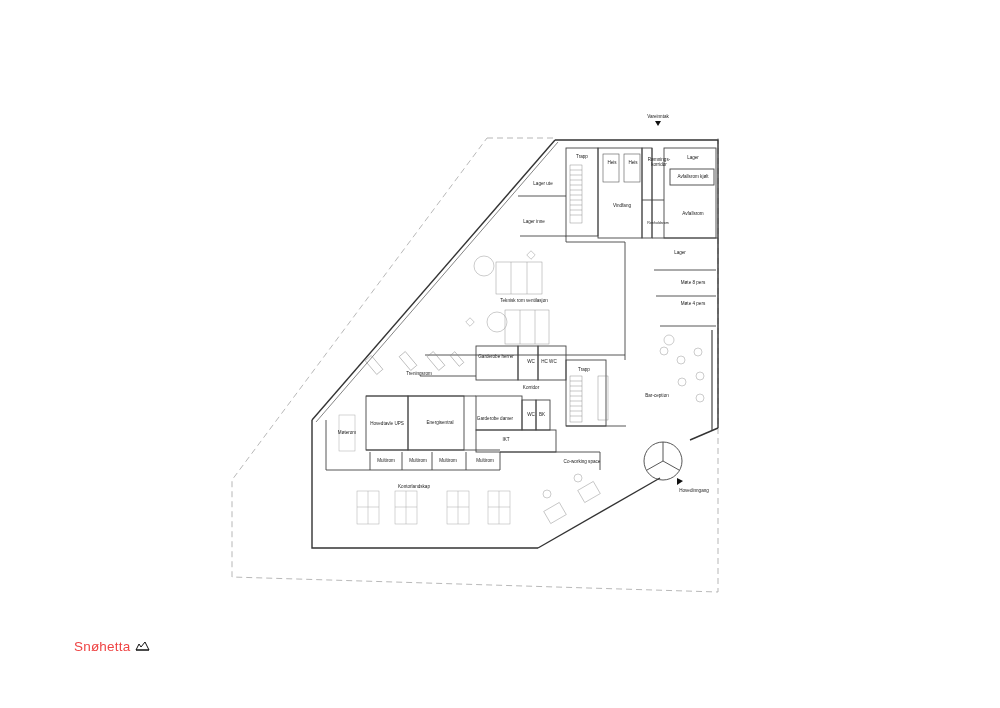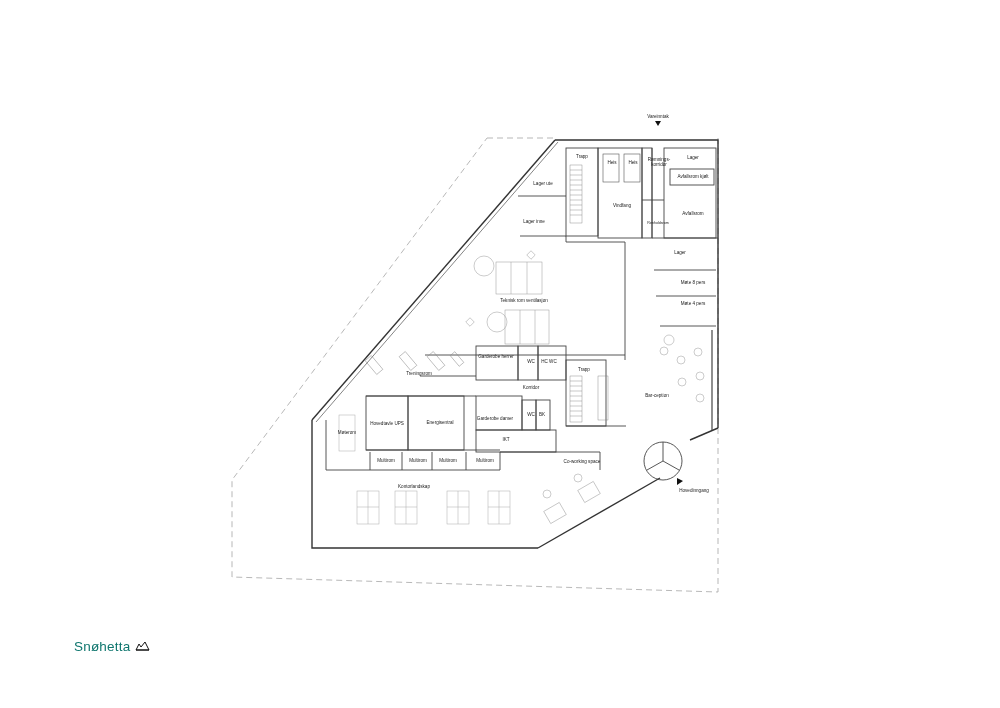--- a/index.html
+++ b/index.html
@@ -1,19 +1,19 @@
 <!DOCTYPE html>
 <html><head>
 <meta charset="utf-8">
 <style>
   html,body{margin:0;padding:0;background:#ffffff;}
   body{width:1000px;height:708px;position:relative;overflow:hidden;font-family:"Liberation Sans",sans-serif;}
   #plan{position:absolute;left:0;top:0;width:1000px;height:708px;}
   .lbl{position:absolute;font-size:4.6px;color:#222;white-space:nowrap;transform:translate(-50%,-50%);line-height:1;}
-  .brand{position:absolute;left:74px;top:639px;font-size:13.5px;color:#0f766e;letter-spacing:0.2px;display:flex;align-items:center;gap:5px;}
+  .brand{position:absolute;left:74px;top:639px;font-size:13.5px;color:#ef4444;letter-spacing:0.2px;display:flex;align-items:center;gap:5px;}
   .brand svg{width:15px;height:11px;}
 </style>
 </head>
 <body>
 
 <svg id="plan" viewBox="0 0 1000 708" xmlns="http://www.w3.org/2000/svg">
 
   <path d="M487,138 L555,138 M718,138 L718,592 L232,577 L232,480 L487,138" fill="none" stroke="#9a9a9a" stroke-width="0.7" stroke-dasharray="6,4"></path>
 
   <g fill="none" stroke="#333" stroke-width="1.4">

